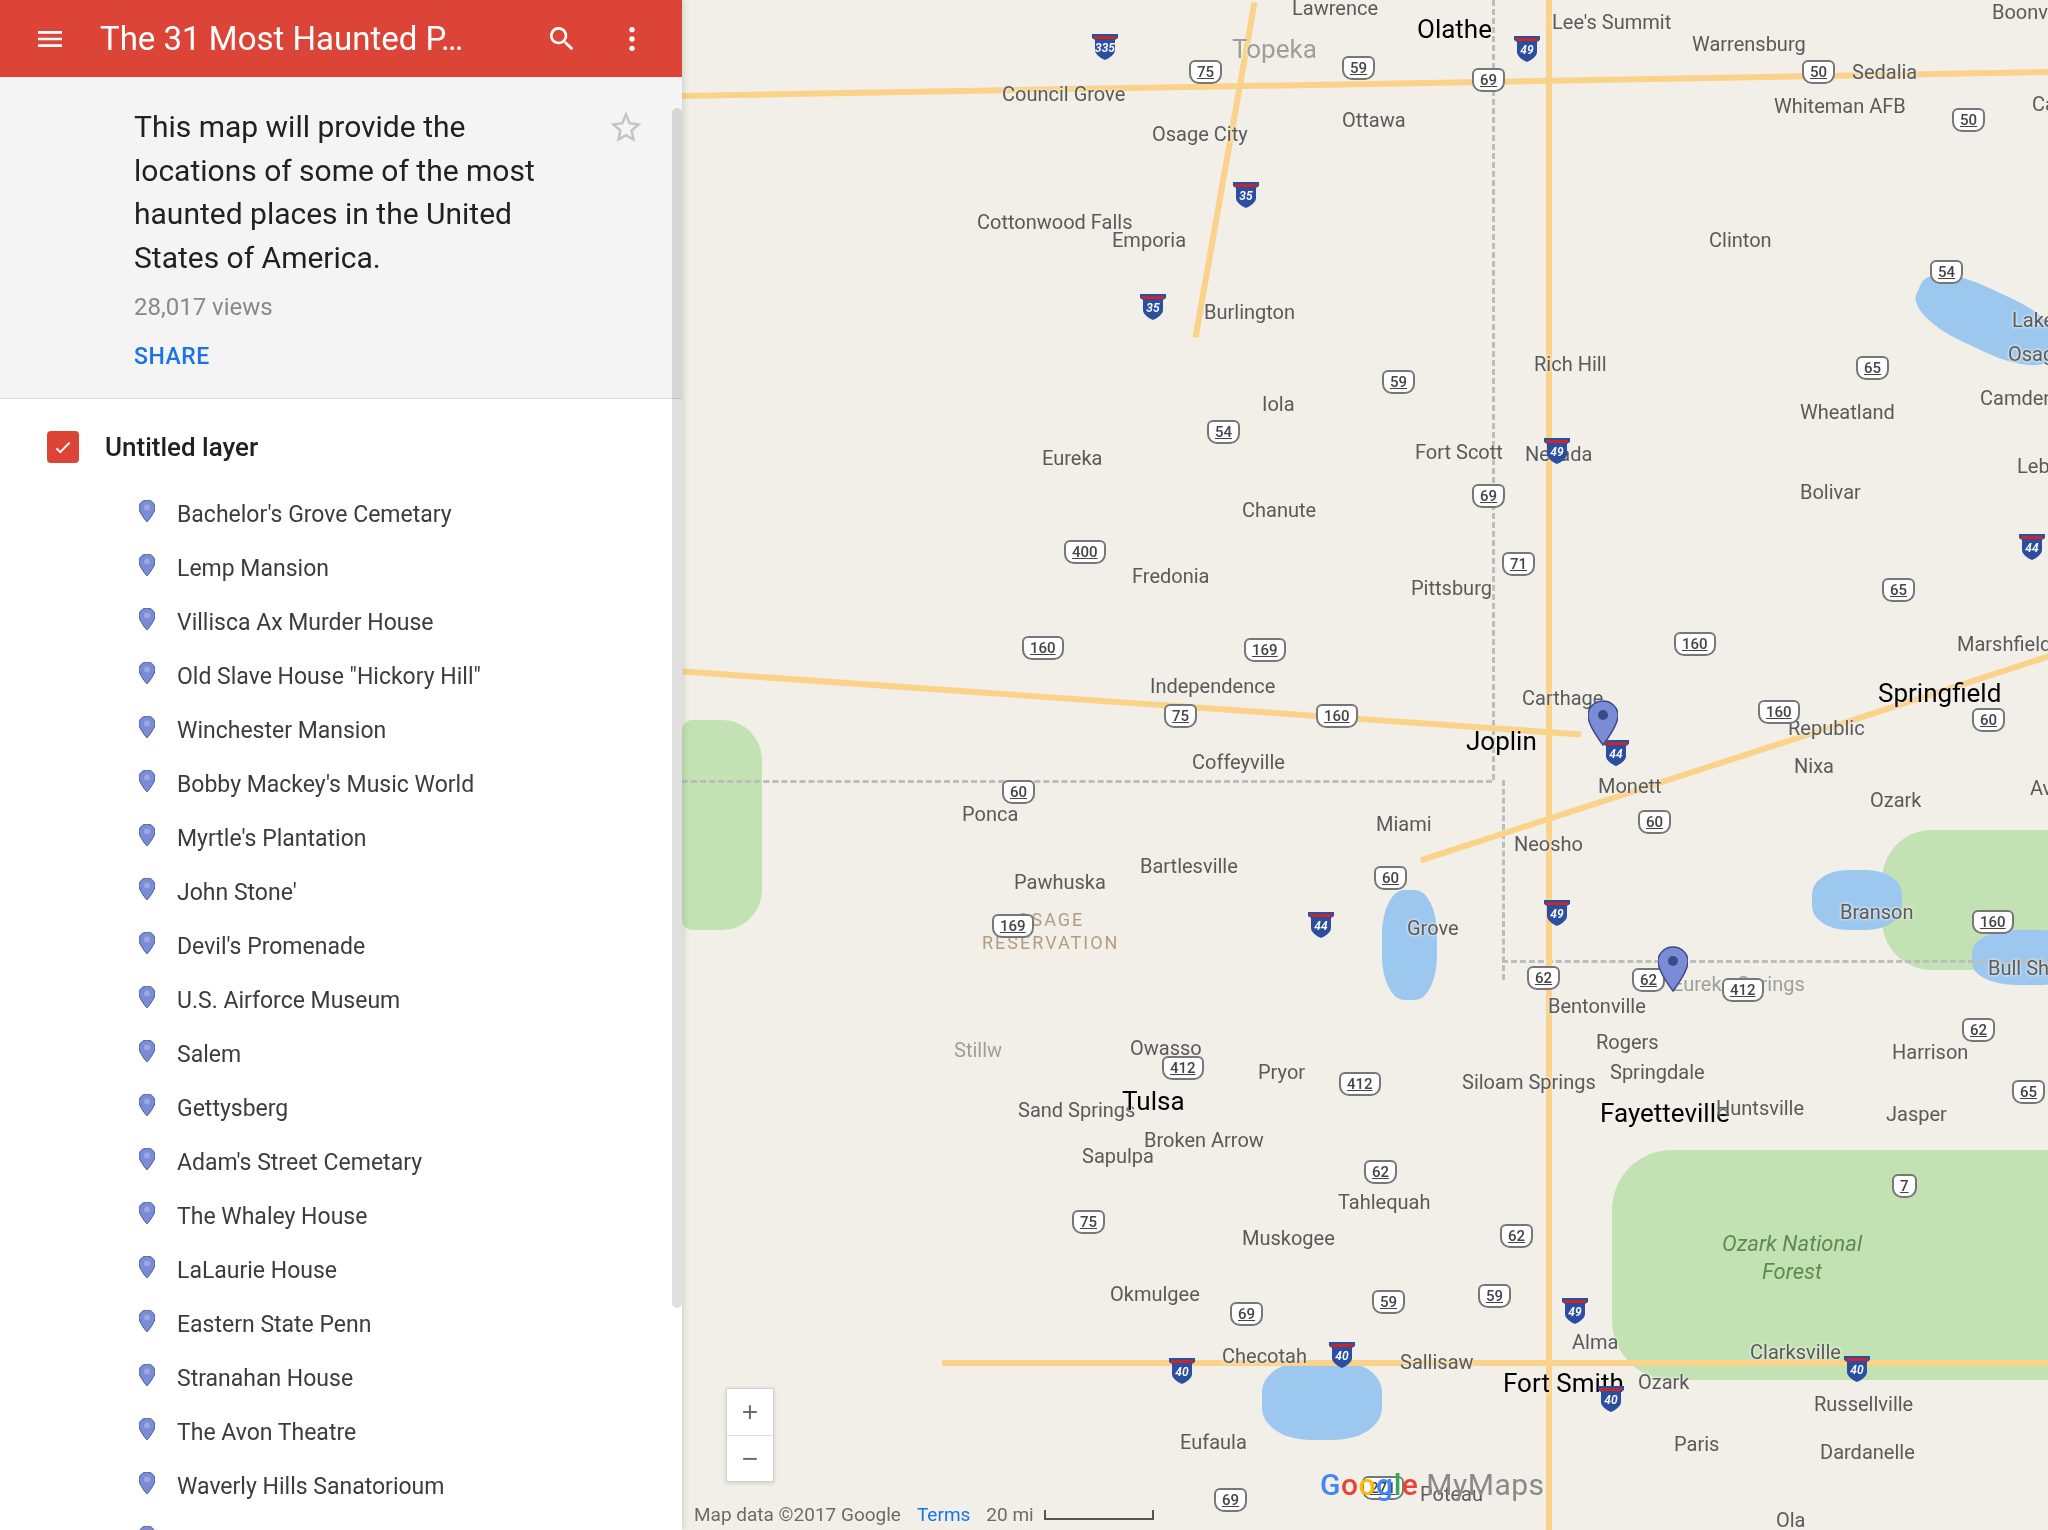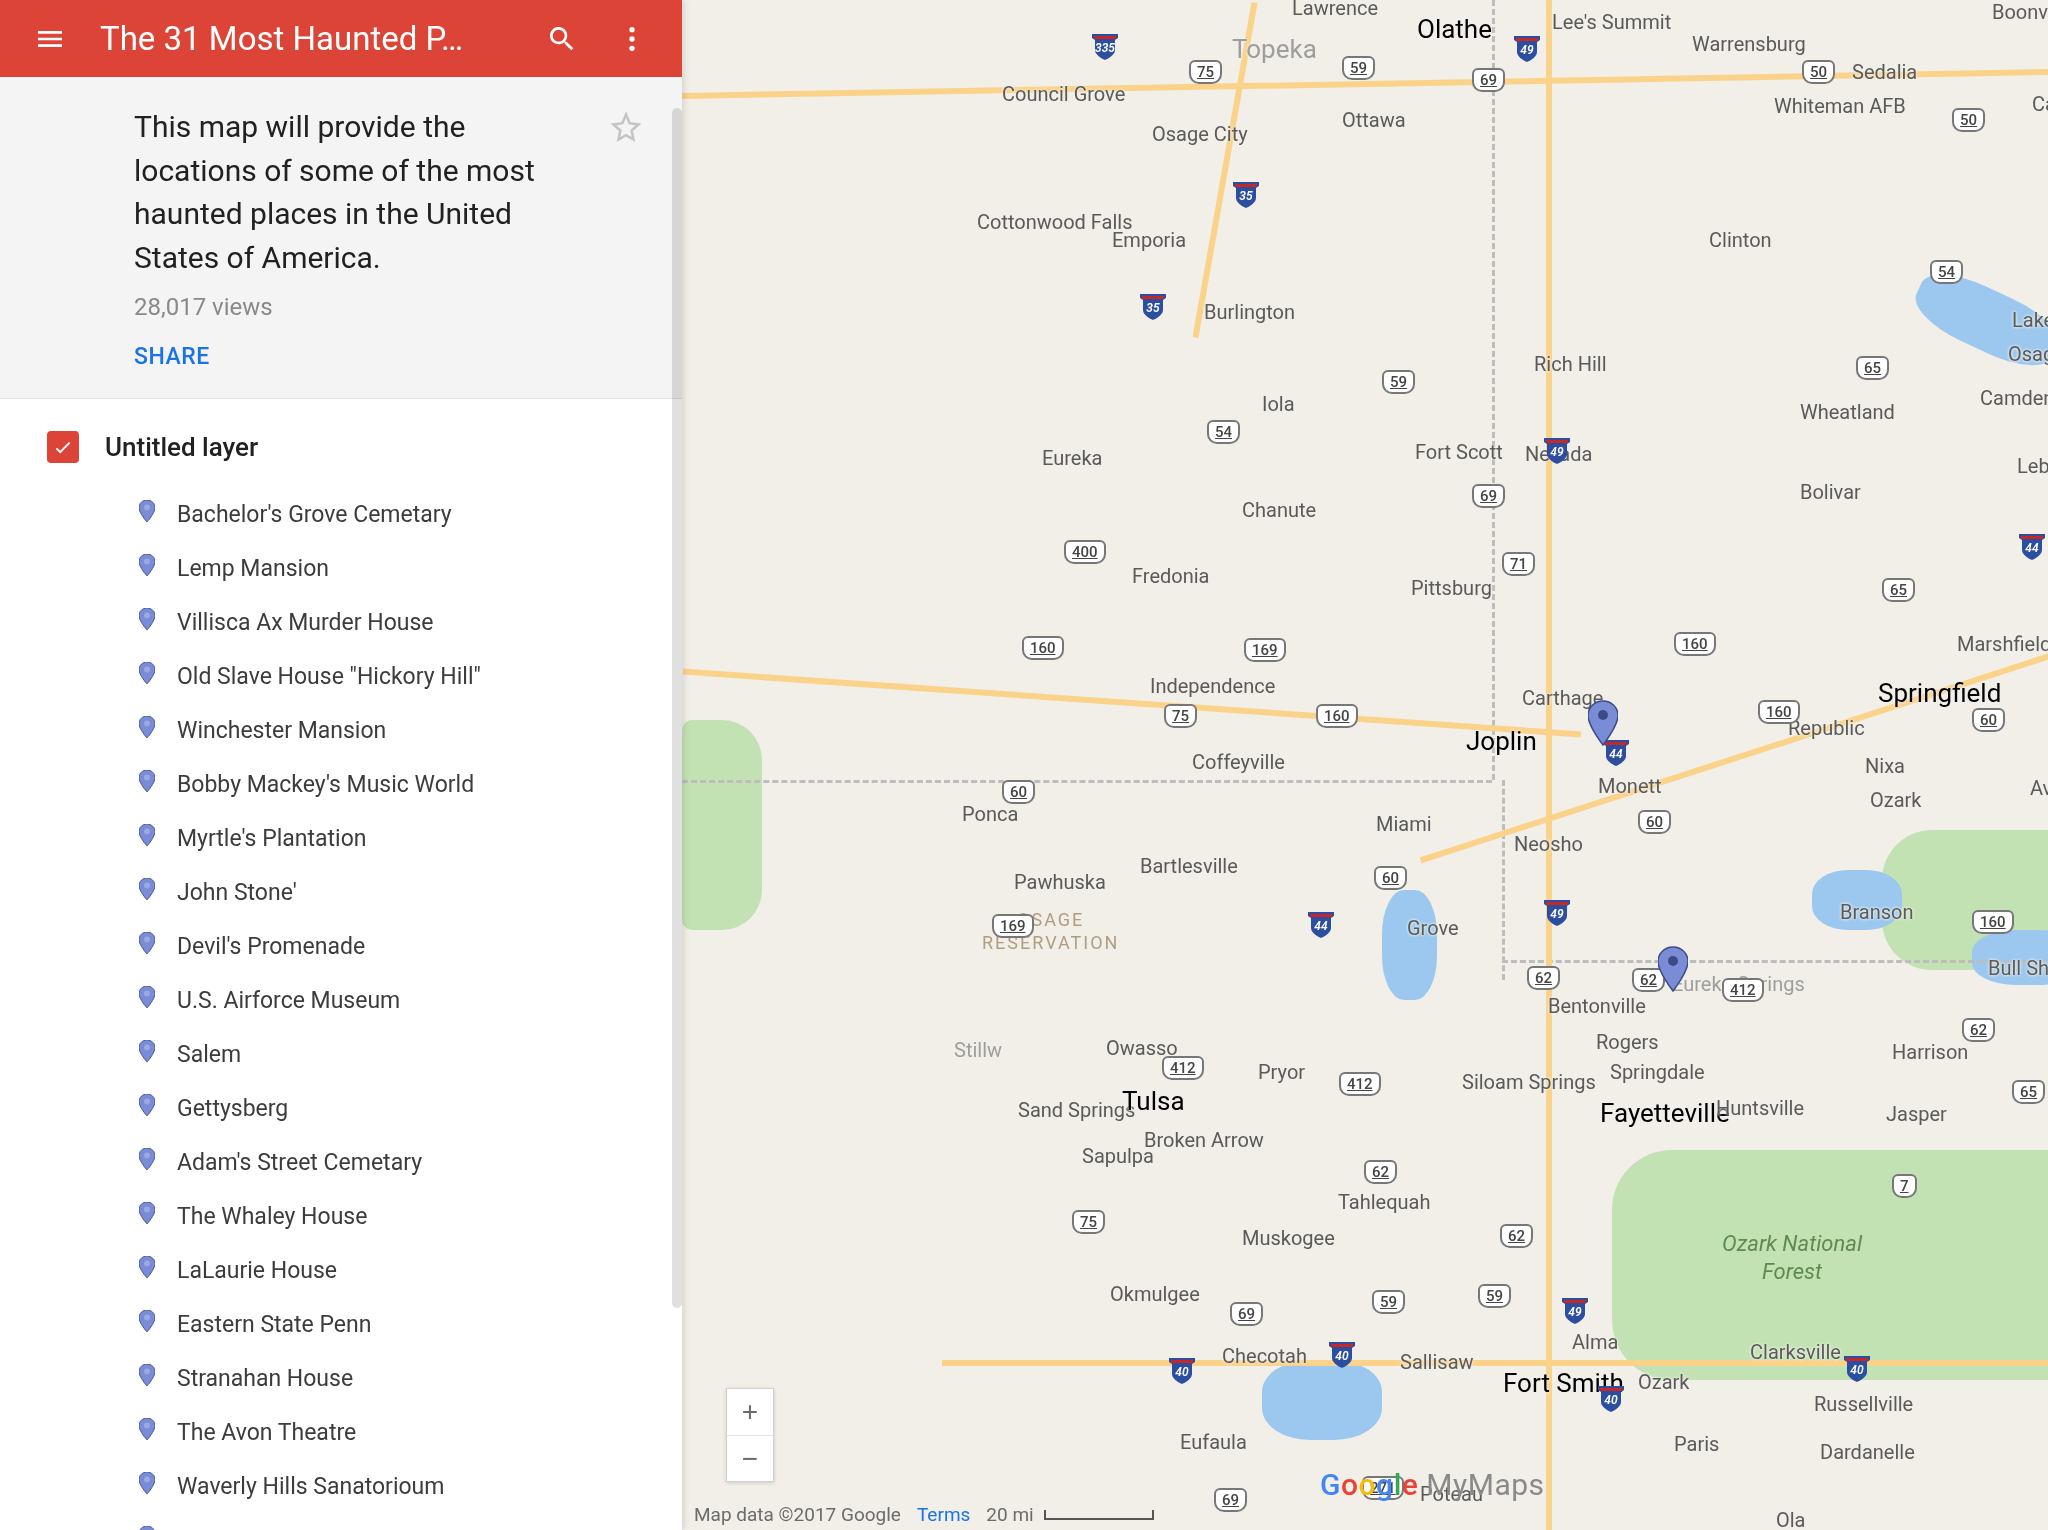--- a/index.html
+++ b/index.html
@@ -295,35 +295,35 @@
         <div class="city" style="left: 1298px; top: 386px;">Camdenton</div>
         <div class="city" style="left: 1335px; top: 454px;">Lebanon</div>
         <div class="city" style="left: 1118px; top: 400px;">Wheatland</div>
         <div class="city" style="left: 1118px; top: 480px;">Bolivar</div>
         <div class="city" style="left: 852px; top: 352px;">Rich Hill</div>
         <div class="city" style="left: 840px; top: 686px;">Carthage</div>
         <div class="city big" style="left: 784px; top: 726px;">Joplin</div>
         <div class="city" style="left: 916px; top: 774px;">Monett</div>
         <div class="city big" style="left: 1196px; top: 678px;">Springfield</div>
         <div class="city" style="left: 1106px; top: 716px;">Republic</div>
-        <div class="city" style="left: 1183px; top: 754px;">Nixa</div>
+        <div class="city" style="left: 1112px; top: 754px;">Nixa</div>
         <div class="city" style="left: 1188px; top: 788px;">Ozark</div>
         <div class="city" style="left: 1348px; top: 776px;">Ava</div>
         <div class="city" style="left: 1275px; top: 632px;">Marshfield</div>
         <div class="city" style="left: 694px; top: 812px;">Miami</div>
         <div class="city" style="left: 832px; top: 832px;">Neosho</div>
         <div class="city" style="left: 725px; top: 916px;">Grove</div>
         <div class="city" style="left: 458px; top: 854px;">Bartlesville</div>
         <div class="city" style="left: 332px; top: 870px;">Pawhuska</div>
         <div class="city" style="left: 280px; top: 802px;">Ponca</div>
         <div class="city" style="left: 336px; top: 1098px;">Sand Springs</div>
         <div class="city big" style="left: 440px; top: 1086px;">Tulsa</div>
         <div class="city" style="left: 462px; top: 1128px;">Broken Arrow</div>
         <div class="city" style="left: 400px; top: 1144px;">Sapulpa</div>
-        <div class="city" style="left: 424px; top: 1036px; text-align: right;">Owasso</div>
+        <div class="city" style="left: 448px; top: 1036px; text-align: right;">Owasso</div>
         <div class="city" style="left: 576px; top: 1060px;">Pryor</div>
         <div class="city" style="left: 428px; top: 1282px;">Okmulgee</div>
         <div class="city" style="left: 560px; top: 1226px;">Muskogee</div>
         <div class="city" style="left: 656px; top: 1190px;">Tahlequah</div>
         <div class="city" style="left: 540px; top: 1344px;">Checotah</div>
         <div class="city" style="left: 718px; top: 1350px;">Sallisaw</div>
         <div class="city" style="left: 498px; top: 1430px;">Eufaula</div>
         <div class="city" style="left: 738px; top: 1482px;">Poteau</div>
         <div class="city big" style="left: 821px; top: 1368px;">Fort Smith</div>
         <div class="city" style="left: 890px; top: 1330px;">Alma</div>

